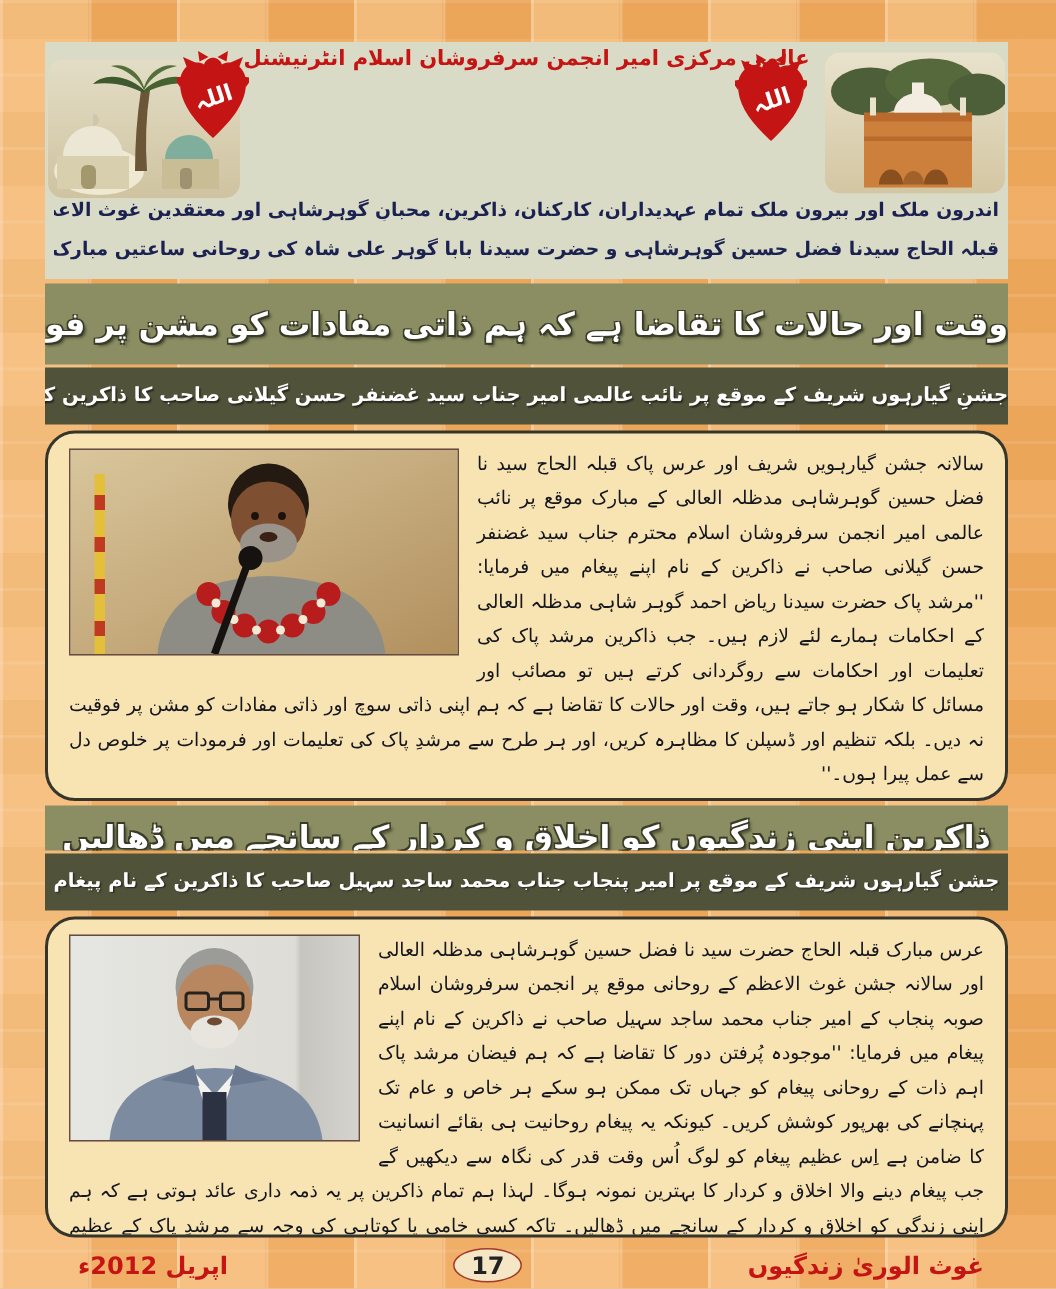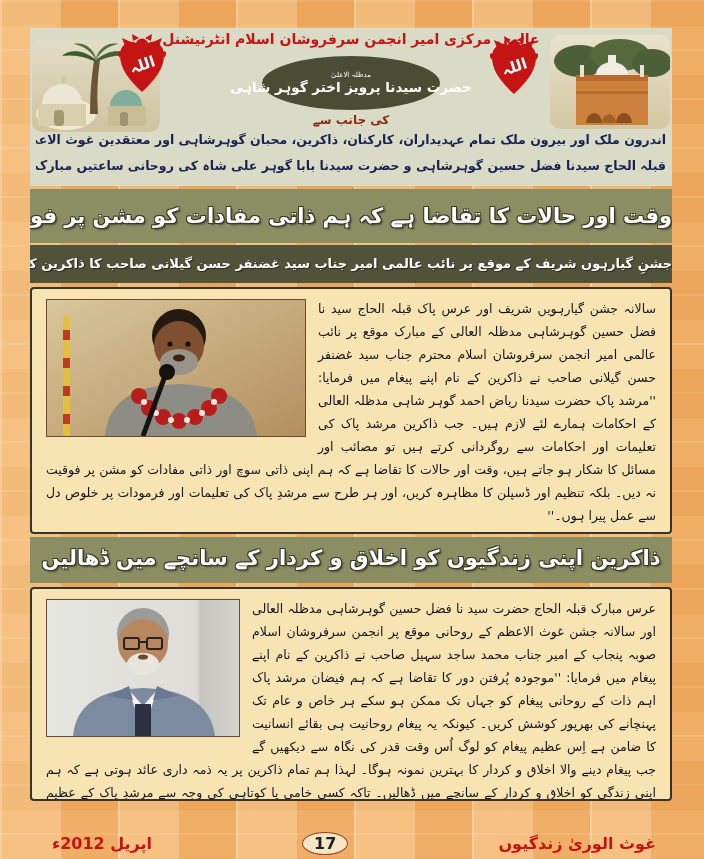--- a/index.html
+++ b/index.html
@@ -52,29 +52,29 @@
   }
   .greeting.l1{top:104px;}
   .greeting.l2{top:130px;}
   
   .band{direction:rtl;text-align:center;color:#fff;overflow:hidden;white-space:nowrap;}
   .band.light{
     background:#8b8e62;height:54px;line-height:54px;margin-top:3px;
     font-size:21px;font-weight:bold;
     text-shadow:1px 1px 0 #3a3a28,-1px -1px 0 #3a3a28,1px -1px 0 #3a3a28,-1px 1px 0 #3a3a28,2px 2px 2px rgba(0,0,0,.45);
   }
-  .band.light.second{height:46px;line-height:42px;}
+  .band.light.second{height:30px;line-height:42px;}
   .band.dark{
     background:#50523a;height:38px;line-height:38px;margin-top:2px;
     font-size:13px;font-weight:bold;
     text-shadow:1px 1px 1px rgba(0,0,0,.5);
   }
   
   .message-box{
-    direction:rtl;background:#f7e4b2;border:2px solid #35352b;border-radius:4px;
+    direction:rtl;background:#f7e4b2;border:2px solid #35352b;border-radius:20px;
     margin-top:4px;padding:8px 14px;overflow:hidden;
     color:#15151e;font-size:12.5px;line-height:23px;text-align:justify;
   }
   .message-box.first{height:227px;}
   .message-box.second{height:194px;}
   .photo{float:left;margin:2px 12px 4px 0;border:1px solid #6b4a3a;line-height:0;background:#ccc;}
   .message-box p{margin:0;}
   
   .footer{
     position:absolute;left:0;right:0;bottom:4px;height:24px;
@@ -123,24 +123,20 @@
         <path d="M24 58 C10 45 2 34 2 21 C2 11 11 5 18 9 C20 3 28 3 30 9 C37 5 46 11 46 21 C46 34 38 45 24 58 Z" fill="#c41414"></path>
         <polygon points="7,12 4,4 13,8" fill="#c41414"></polygon>
           <polygon points="15,7 14,0 21,4" fill="#c41414"></polygon>
         <polygon points="41,12 44,4 35,8" fill="#c41414"></polygon>
           <polygon points="33,7 34,0 27,4" fill="#c41414"></polygon>
         <polygon points="2,24 -2,18 4,17" fill="#c41414"></polygon>
           <polygon points="46,24 50,18 44,17" fill="#c41414"></polygon>
         <text x="24" y="36" font-size="15" font-weight="bold" fill="#ffffff" text-anchor="middle" transform="rotate(-18 24 30)" font-family="DejaVu Sans, sans-serif">اللہ</text>
       </svg>
 
-      <div class="oval-badge">
-        <span class="oval-small">مدظلہ الاعلیٰ</span>
-        <span class="oval-main">حضرت سیدنا پرویز اختر گوہر شاہی</span>
-      </div>
 
       <svg class="heart heart-right" viewBox="0 0 48 62">
         <path d="M24 58 C10 45 2 34 2 21 C2 11 11 5 18 9 C20 3 28 3 30 9 C37 5 46 11 46 21 C46 34 38 45 24 58 Z" fill="#c41414"></path>
         <polygon points="7,12 4,4 13,8" fill="#c41414"></polygon>
           <polygon points="15,7 14,0 21,4" fill="#c41414"></polygon>
         <polygon points="41,12 44,4 35,8" fill="#c41414"></polygon>
           <polygon points="33,7 34,0 27,4" fill="#c41414"></polygon>
         <polygon points="2,24 -2,18 4,17" fill="#c41414"></polygon>
           <polygon points="46,24 50,18 44,17" fill="#c41414"></polygon>
         <text x="24" y="36" font-size="15" font-weight="bold" fill="#ffffff" text-anchor="middle" transform="rotate(-18 24 30)" font-family="DejaVu Sans, sans-serif">اللہ</text>
@@ -162,21 +158,20 @@
         <path d="M46 40 a16 13 0 0 1 32 0 Z" fill="#f2ede0"></path>
         <rect x="58" y="20" width="8" height="10" fill="#f2ede0"></rect>
         <rect x="30" y="30" width="4" height="12" fill="#e9e2cc"></rect>
         <rect x="90" y="30" width="4" height="12" fill="#e9e2cc"></rect>
         <path d="M36 88 a8 10 0 0 1 16 0 Z" fill="#8a4f1e"></path>
         <path d="M66 88 a8 10 0 0 1 16 0 Z" fill="#8a4f1e"></path>
         <path d="M52 88 a7 9 0 0 1 14 0 Z" fill="#a0622a"></path>
         <rect x="26" y="56" width="72" height="3" fill="#b96a2c"></rect>
       </svg>
 
-      <div class="from-label">کی جانب سے</div>
       <div class="greeting l1">اندرون ملک اور بیرون ملک تمام عہدیداران، کارکنان، ذاکرین، محبانِ گوہرشاہی اور معتقدین غوث الاعظم کو سالانہ جشن گیارہویں شریف اور عرس پاک</div>
       <div class="greeting l2">قبلہ الحاج سیدنا فضل حسین گوہرشاہی و حضرت سیدنا بابا گوہر علی شاہ کی روحانی ساعتیں مبارک ہوں۔</div>
     </header>
 
     <div class="band light">وقت اور حالات کا تقاضا ہے کہ ہم ذاتی مفادات کو مشن پر فوقیت نہ دیں</div>
     <div class="band dark">جشنِ گیارہوں شریف کے موقع پر نائب عالمی امیر جناب سید غضنفر حسن گیلانی صاحب کا ذاکرین کے نام پیغام</div>
 
     <div class="message-box first">
       <span class="photo">
         <svg width="258" height="136" viewBox="0 0 258 136">
@@ -213,20 +208,21 @@
           <circle cx="155" cy="113" r="3" fill="#f2ead4"></circle>
             <circle cx="167" cy="102" r="3" fill="#f2ead4"></circle>
           <line x1="96" y1="136" x2="118" y2="76" stroke="#15120f" stroke-width="5"></line>
           <circle cx="120" cy="72" r="8" fill="#15120f"></circle>
         </svg>
       </span>
       <p>سالانہ جشن گیارہویں شریف اور عرس پاک قبلہ الحاج سید نا فضل حسین گوہرشاہی مدظلہ العالی کے مبارک موقع پر نائب عالمی امیر انجمن سرفروشان اسلام محترم جناب سید غضنفر حسن گیلانی صاحب نے ذاکرین کے نام اپنے پیغام میں فرمایا: ''مرشد پاک حضرت سیدنا ریاض احمد گوہر شاہی مدظلہ العالی کے احکامات ہمارے لئے لازم ہیں۔ جب ذاکرین مرشد پاک کی تعلیمات اور احکامات سے روگردانی کرتے ہیں تو مصائب اور مسائل کا شکار ہو جاتے ہیں، وقت اور حالات کا تقاضا ہے کہ ہم اپنی ذاتی سوچ اور ذاتی مفادات کو مشن پر فوقیت نہ دیں۔ بلکہ تنظیم اور ڈسپلن کا مظاہرہ کریں، اور ہر طرح سے مرشدِ پاک کی تعلیمات اور فرمودات پر خلوص دل سے عمل پیرا ہوں۔''</p>
     </div>
 
     <div class="band light second">ذاکرین اپنی زندگیوں کو اخلاق و کردار کے سانچے میں ڈھالیں</div>
+    <div class="band dark">جشن گیارہوں شریف کے موقع پر امیر پنجاب جناب محمد ساجد سہیل صاحب کا ذاکرین کے نام پیغام</div>
 
     <div class="message-box second">
       <span class="photo">
         <svg width="192" height="136" viewBox="0 0 192 136">
           <defs>
             <linearGradient id="p2bg" x1="0" y1="0" x2="1" y2="0">
               <stop offset="0" stop-color="#e6e6e2"></stop>
                 <stop offset="0.78" stop-color="#dddcd6"></stop>
                 <stop offset="0.8" stop-color="#c6c5bf"></stop>
                 <stop offset="1" stop-color="#d4d3cd"></stop>

